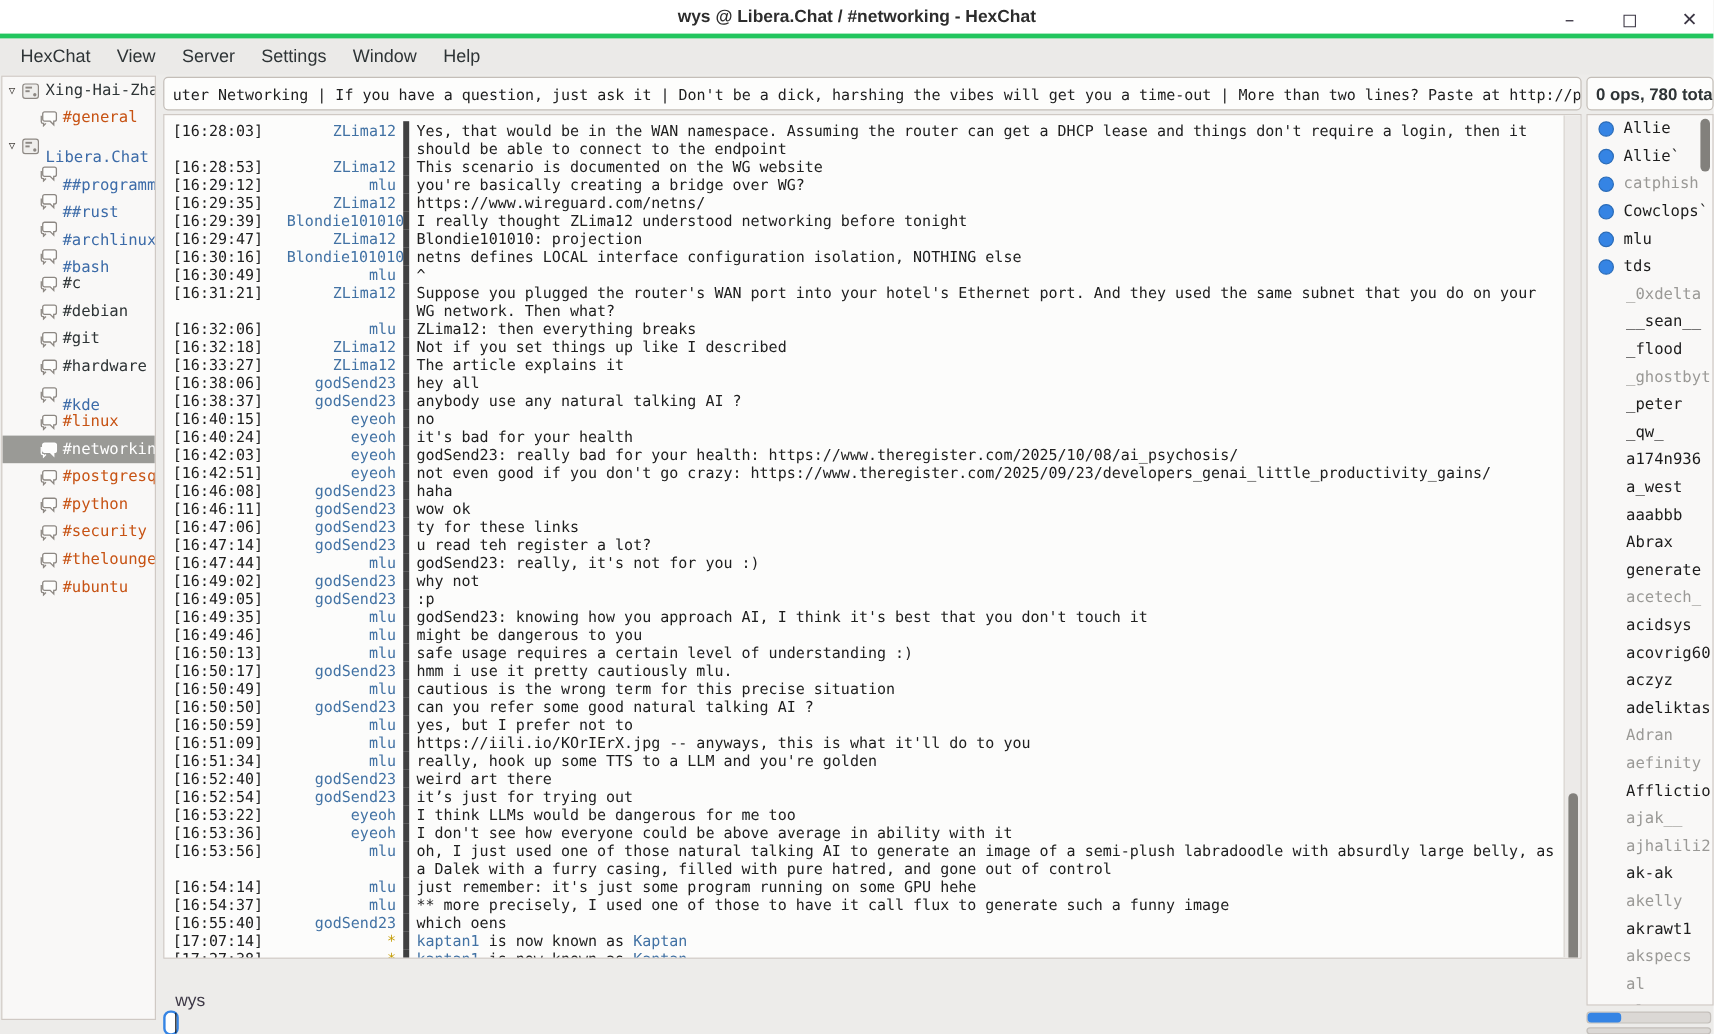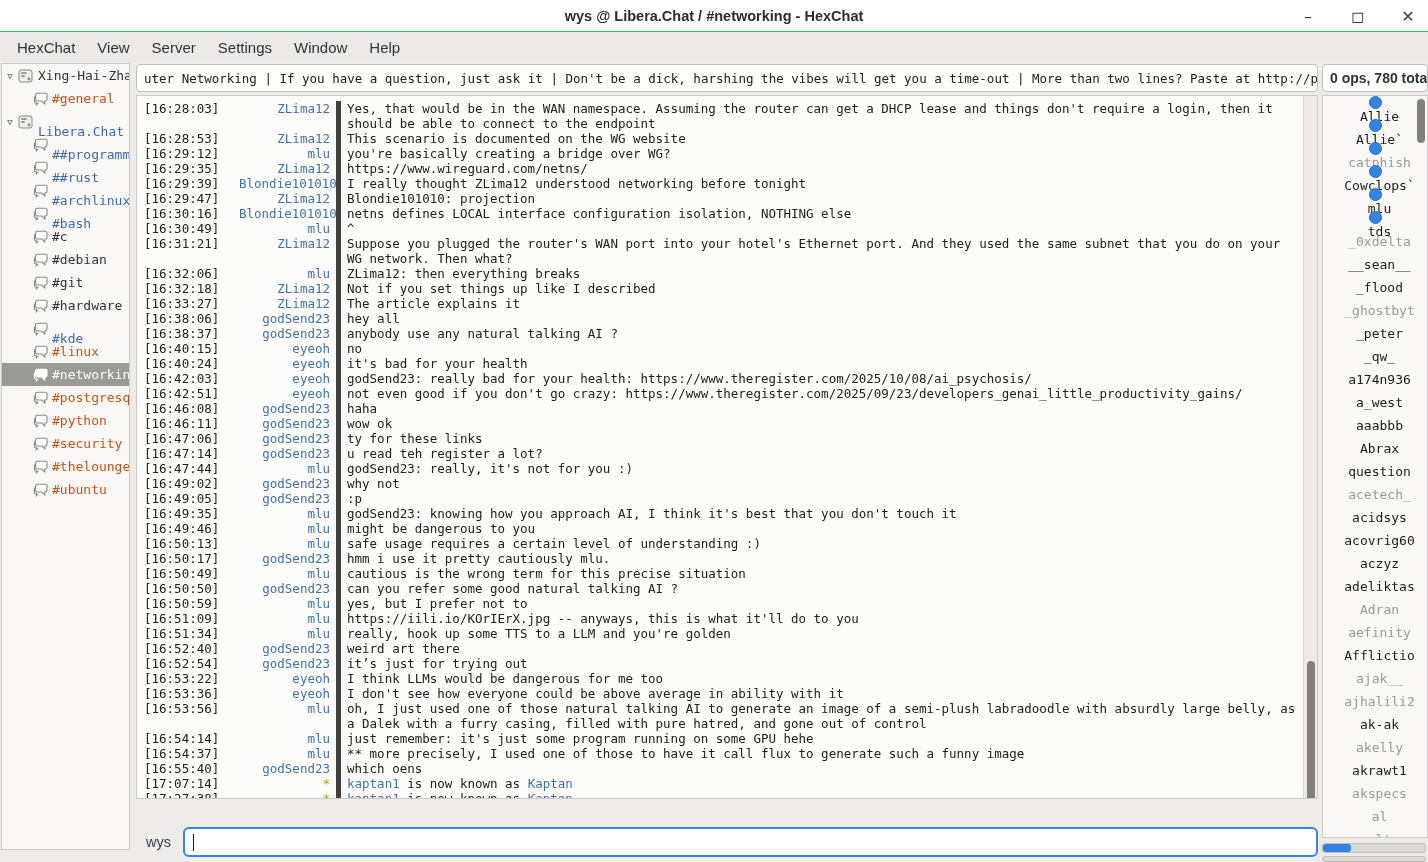--- a/index.html
+++ b/index.html
@@ -1,20 +1,20 @@
 <!DOCTYPE html>
 <html style="--accent: #3584e4; --nick-blue: #4272a4; --tree-blue: #3c6ba8; --tree-orange: #c75314; --star-amber: #c39b00; --away-gray: #9a9996; --sel-bg: #9a9a96;"><head>
 <meta charset="utf-8">
 <style>
   * { margin:0; padding:0; box-sizing:border-box; }
   html,body { width:1428px; height:862px; overflow:hidden; }
   body { background:#edecea; font-family:"Liberation Sans","DejaVu Sans",sans-serif; color:#2e3436; }
 
   
-  .titlebar { height:32px; background:#ffffff; border-bottom:1px solid #22c55e; position:relative;
+  .titlebar { height:32px; background:#ffffff; border-bottom:4px solid #22c55e; position:relative;
               display:flex; align-items:center; justify-content:center; }
   .title { font-weight:bold; font-size:14.5px; color:#2d2d2d; }
   .win-controls { position:absolute; right:8px; top:0; height:32px; display:flex; align-items:center; gap:26px; }
   .win-btn { width:24px; height:24px; display:flex; align-items:center; justify-content:center;
              font-size:16px; color:#3d3846; font-family:"DejaVu Sans",sans-serif; cursor:default; }
 
   
   .menubar { height:30px; background:#ebeae8; display:flex; align-items:center; padding-left:6px; }
   .menu-item { padding:4px 11px; font-size:15px; color:#2e3436; }
 
@@ -56,35 +56,35 @@
   .nick.event { color:var(--star-amber); }
   .msg  { flex:1; border-left:5px solid #404040; padding-left:6px; color:#202020;
           white-space:pre-wrap; overflow-wrap:break-word; }
   .seg-nick { color:var(--nick-blue); }
 
   .vscroll-track { position:absolute; right:0; top:0; bottom:0; width:14px; background:#eceae8; border-left:1px solid #dad6d2; }
   .vscroll-thumb { position:absolute; left:3px; width:8px; background:#82807c; border-radius:4px; }
 
   
   .user-row { height:23px; display:flex; align-items:center; padding-left:9px;
-              font-family:"DejaVu Sans Mono",monospace; font-size:13px; white-space:nowrap; color:#1c1c1c;flex-direction:column; }
+              font-family:"DejaVu Sans Mono",monospace; font-size:13px; white-space:nowrap; color:#1c1c1c; }
   .voice-dot { width:13px; height:13px; border-radius:50%; background:var(--accent); border:1px solid #2b6cb8; flex:none; margin-right:8px; }
   .dot-space { width:23px; flex:none; }
   .user-row.away .user-label { color:var(--away-gray); }
 
   #user-scroll { position:absolute; right:2px; top:3px; width:8px; height:44px; background:#82807c; border-radius:4px; }
 
   
   .meter { position:absolute; left:1322px; width:104px; background:#dbd8d5; border:1px solid #c3bfba; border-radius:3px; }
   #lag-meter { top:843px; height:10px; }
   #lag-fill { height:100%; width:27%; background:var(--accent); border-radius:3px; }
   #throttle-meter { top:856px; height:6px; }
 
   
-  #input-row { position:absolute; left:136px; top:826px; width:1182px; height:32px; display:flex; align-items:center; }
+  #input-row { position:absolute; left:136px; top:826px; width:1182px; height:32px; display:flex; align-items:flex-start;flex-direction:column; }
   #nick-label { font-size:14.5px; color:#3d3846; padding:0 12px 0 10px; }
   #msg-input { flex:1; height:30px; background:#ffffff; border:2px solid var(--accent); border-radius:6px;
                display:flex; align-items:center; padding-left:8px; }
   #caret { width:1px; height:17px; background:#1a1a1a; }
 </style>
 </head>
 <body>
 
 <div class="titlebar">
   <span class="title">wys @ Libera.Chat / #networking - HexChat</span>
@@ -598,21 +598,21 @@
       <div class="user-row">
         <span class="dot-space"></span>
         <span class="user-label">aaabbb</span>
       </div>
       <div class="user-row">
         <span class="dot-space"></span>
         <span class="user-label">Abrax</span>
       </div>
       <div class="user-row">
         <span class="dot-space"></span>
-        <span class="user-label">question</span>
+        <span class="user-label">generate</span>
       </div>
       <div class="user-row away">
         <span class="dot-space"></span>
         <span class="user-label">acetech_</span>
       </div>
       <div class="user-row">
         <span class="dot-space"></span>
         <span class="user-label">acidsys</span>
       </div>
       <div class="user-row">

